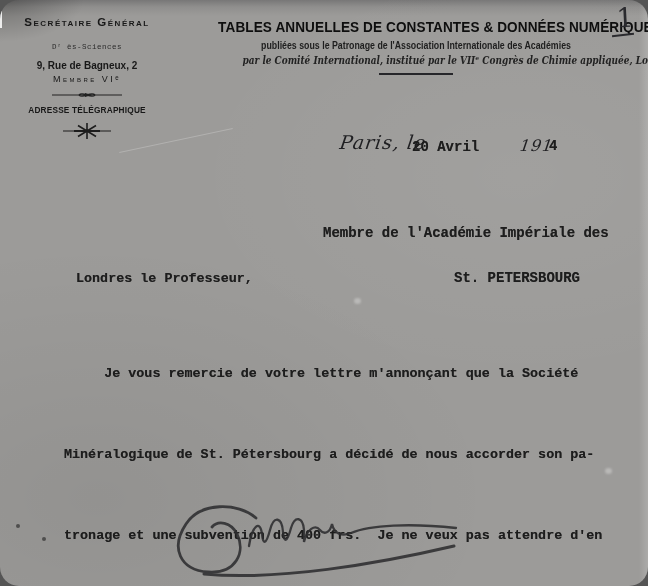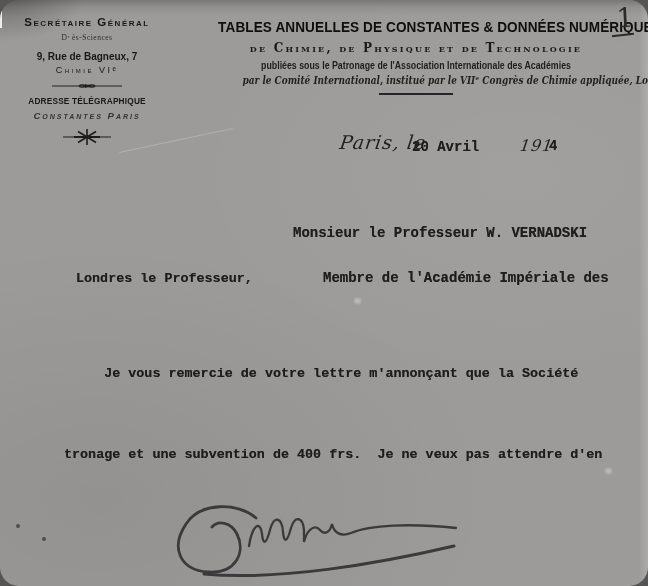--- a/index.html
+++ b/index.html
@@ -24,21 +24,21 @@
   
   .edge-sliver{left:0;top:0;width:2px;height:28px;background:rgba(255,255,255,0.85);}
   .scratch{left:118px;top:140px;width:116px;height:1px;background:rgba(255,255,255,0.22);transform:rotate(-12deg);}
   .speck-light{width:7px;height:6px;border-radius:50%;background:rgba(255,255,255,0.30);filter:blur(1px);}
   .speck-dark{width:4px;height:4px;border-radius:50%;background:rgba(20,20,20,0.55);filter:blur(0.5px);}
 
   
   .lh{left:12px;top:16px;width:150px;text-align:center;color:#181818;}
   .lh-role{font-size:11.5px;font-weight:bold;font-variant:small-caps;letter-spacing:1.5px;}
   .lh-name{margin-top:8px;font-size:14.5px;font-variant:small-caps;letter-spacing:2.5px;white-space:nowrap;}
-  .lh-degree{margin-top:5px;font-size:7.5px;letter-spacing:0.5px;color:#2c2c2c;font-family:Liberation Serif, serif;}
+  .lh-degree{margin-top:15px;font-size:7.5px;letter-spacing:0.5px;color:#2c2c2c;font-family:Liberation Mono, monospace;}
   .lh-street{margin-top:9px;font-size:10px;font-weight:bold;}
   .lh-city{margin-top:3px;font-size:9px;font-variant:small-caps;letter-spacing:2.5px;}
   .lh-div{margin:6px auto 0 auto;display:block;}
   .lh-tel-label{margin-top:5px;font-size:9px;font-weight:bold;letter-spacing:0.2px;transform:scaleX(0.92);}
   .lh-tel-name{margin-top:4px;font-size:9.5px;font-weight:bold;font-style:italic;font-variant:small-caps;letter-spacing:2px;color:#333;}
   .lh-star{margin:7px auto 0 auto;display:block;}
 
   
   .mh{left:212px;top:19px;width:408px;text-align:center;}
   .mh-title{font-size:14px;font-weight:bold;letter-spacing:0.1px;color:#0e0e0e;white-space:nowrap;transform:scaleX(0.97);transform-origin:center;}
@@ -79,61 +79,60 @@
   <div class="abs edge-sliver"></div>
   <div class="abs scratch"></div>
   <div class="abs speck-light" style="left:354px;top:298px;"></div>
   <div class="abs speck-light" style="left:605px;top:468px;"></div>
   <div class="abs speck-dark" style="left:42px;top:537px;"></div>
   <div class="abs speck-dark" style="left:16px;top:524px;"></div>
 
   <div class="abs lh">
     <div class="lh-role">Secrétaire Général</div>
     <div class="lh-degree">Dʳ ès-Sciences</div>
-    <div class="lh-street">9, Rue de Bagneux, 7</div>
-    <div class="lh-city">Chimie VIᵉ</div>
+    <div class="lh-street">9, Rue de Bagneux, 2</div>
+    <div class="lh-city">Membre VIᵉ</div>
     <svg class="lh-div" width="70" height="10" viewBox="0 0 70 10">
       <path d="M0,5 L27,5 M43,5 L70,5" stroke="#222" stroke-width="1.2" fill="none"></path>
       <path d="M27,5 C31,1 39,9 43,5 M27,5 C31,9 39,1 43,5" stroke="#222" stroke-width="1.4" fill="none"></path>
       <path d="M33,3 L40,5 L33,7 Z" fill="#222"></path>
     </svg>
     <div class="lh-tel-label" style="text-transform:uppercase;">Adresse Télégraphique</div>
-    <div class="lh-tel-name">Constantes Paris</div>
     <svg class="lh-star" width="54" height="18" viewBox="0 0 54 18">
       <path d="M3,9 L51,9" stroke="#1d1d1d" stroke-width="1.2"></path>
       <path d="M14,9 L40,9" stroke="#1d1d1d" stroke-width="2.2"></path>
       <path d="M27,1 L27,17 M18,3.5 L36,14.5 M18,14.5 L36,3.5" stroke="#1d1d1d" stroke-width="1.6"></path>
     </svg>
   </div>
 
   <div class="abs mh">
     <div class="mh-title">TABLES ANNUELLES DE CONSTANTES &amp; DONNÉES NUMÉRIQUES</div>
-    <div class="mh-sub">de Chimie, de Physique et de Technologie</div>
     <div class="mh-patron">publiées sous le Patronage de l'Association Internationale des Académies</div>
     <div class="mh-comm">par le Comité International, institué par le VIIᵉ Congrès de Chimie appliquée, Londres, 2 Juin 1909</div>
     <div class="mh-rule"></div>
   </div>
 
   <div class="abs pgnum">1</div>
   <div class="abs pgnum-line"></div>
 
   <div class="abs script dl-place">Paris, le</div>
   <div class="abs typed dl-date">20 Avril</div>
   <div class="abs script dl-year">191</div>
   <div class="abs typed dl-year4">4</div>
 
   <div class="abs typed recip">
-    <div class="r1">Monsieur le Professeur W. VERNADSKI</div>
     <div class="r2">Membre de l'Académie Impériale des</div>
+    <div class="r4">St. PETERSBOURG</div>
   </div>
 
   <div class="abs typed salut">Londres le Professeur,</div>
 
   <div class="abs typed body-lines">
     <div>     Je vous remercie de votre lettre m'annonçant que la Société</div>
+    <div>Minéralogique de St. Pétersbourg a décidé de nous accorder son pa-</div>
     <div>tronage et une subvention de 400 frs.  Je ne veux pas attendre d'en</div>
     
     
     
     
   </div>
 
   <svg class="abs sig" width="316" height="88" viewBox="0 0 316 88">
     <g fill="none" stroke="#2e2e30" stroke-linecap="round" opacity="0.88">
       <path d="M104,24 C86,8 48,8 34,30 C18,54 28,76 56,78 C84,80 94,58 85,40 C79,28 66,26 60,33" stroke-width="2.8"></path>

